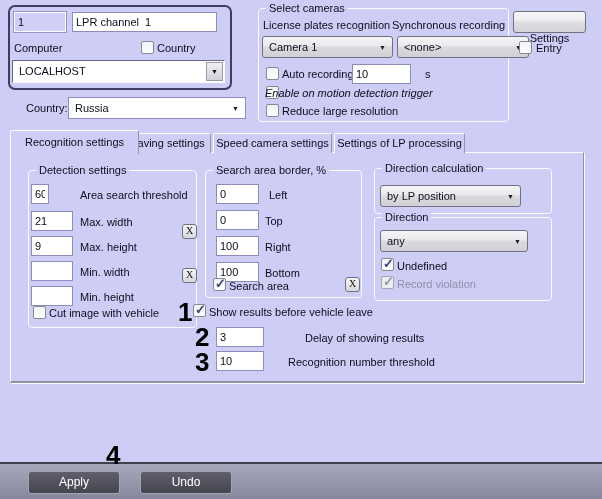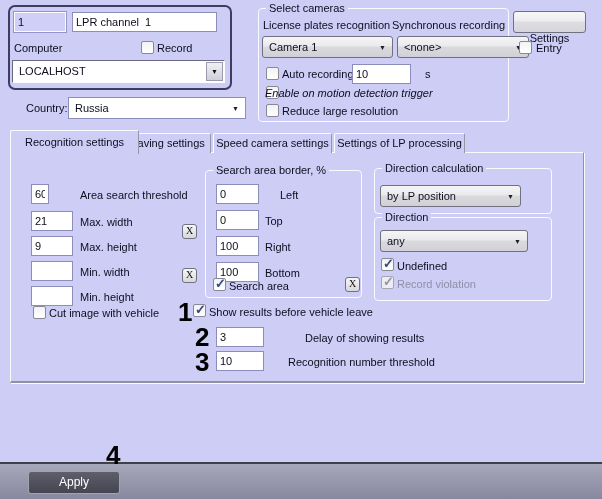--- a/index.html
+++ b/index.html
@@ -61,21 +61,21 @@
 </head>
 <body>
 
 <div class="screen">
 
   <div class="idbox"></div>
   <input class="field ghost" style="left: 14px; top: 12px; width: 52px;" value="1">
   <input class="field" style="left: 72px; top: 12px; width: 145px;" value="LPR channel  1">
   <span class="lbl" style="left:14px;top:42px;">Computer</span>
   <span class="cb" style="left:141px;top:41px;"></span>
-  <span class="lbl" style="left:157px;top:42px;">Record</span>
+  <span class="lbl" style="left:157px;top:42px;">Country</span>
   <div class="combo classic" style="left:12px;top:60px;width:213px;height:23px;">
     <span class="combo-text">LOCALHOST</span>
     <span class="arrow-btn">▼</span>
   </div>
 
   <span class="lbl" style="left:26px;top:102px;">Country:</span>
   <div class="combo flat" style="left:68px;top:97px;width:178px;">
     <span class="combo-text">Russia</span>
     <span class="arrow">▼</span>
   </div>
@@ -106,40 +106,43 @@
   <span class="cb" style="left:519px;top:41px;"></span>
   <span class="lbl" style="left:536px;top:42px;">Entry</span>
 
   <div class="tab active" style="left:10px;top:130px;width:129px;height:24px;">Recognition settings</div>
   <div class="tab" style="left:124px;top:133px;width:87px;height:20px;">Saving settings</div>
   <div class="tab" style="left:213px;top:133px;width:119px;height:20px;">Speed camera settings</div>
   <div class="tab" style="left:334px;top:133px;width:131px;height:20px;">Settings of LP processing</div>
 
   <div class="panel"></div>
 
+  <div class="group" style="left:28px;top:170px;width:169px;height:158px;">
+    <span class="legend">Detection settings</span>
+  </div>
   <input class="field" style="left: 31px; top: 184px; width: 18px;" value="60">
   <span class="lbl" style="left:80px;top:189px;">Area search threshold</span>
   <input class="field" style="left: 31px; top: 211px; width: 42px;" value="21">
   <span class="lbl" style="left:80px;top:216px;">Max. width</span>
   <input class="field" style="left: 31px; top: 236px; width: 42px;" value="9">
   <span class="lbl" style="left:80px;top:241px;">Max. height</span>
   <span class="xbtn" style="left:182px;top:224px;">X</span>
   <input class="field" style="left: 31px; top: 261px; width: 42px;" value="">
   <span class="lbl" style="left:80px;top:266px;">Min. width</span>
   <input class="field" style="left: 31px; top: 286px; width: 42px;" value="">
   <span class="lbl" style="left:80px;top:291px;">Min. height</span>
   <span class="xbtn" style="left:182px;top:268px;">X</span>
   <span class="cb" style="left:33px;top:306px;"></span>
   <span class="lbl" style="left:49px;top:307px;">Cut image with vehicle</span>
 
   <div class="group" style="left:205px;top:170px;width:157px;height:128px;">
     <span class="legend">Search area border, %</span>
   </div>
   <input class="field" style="left: 216px; top: 184px; width: 43px;" value="0">
-  <span class="lbl" style="left:280px;top:189px;">Left</span>
+  <span class="lbl" style="left:269px;top:189px;">Left</span>
   <input class="field" style="left: 216px; top: 210px; width: 43px;" value="0">
   <span class="lbl" style="left:265px;top:215px;">Top</span>
   <input class="field" style="left: 216px; top: 236px; width: 43px;" value="100">
   <span class="lbl" style="left:265px;top:241px;">Right</span>
   <input class="field" style="left: 216px; top: 262px; width: 43px;" value="100">
   <span class="lbl" style="left:265px;top:267px;">Bottom</span>
   <span class="cb checked" style="left:213px;top:278px;"></span>
   <span class="lbl" style="left:229px;top:280px;">Search area</span>
   <span class="xbtn" style="left:345px;top:277px;">X</span>
 
@@ -173,15 +176,18 @@
 
   <span class="ann" style="left:195px;top:349px;">3</span>
   <input class="field" style="left: 216px; top: 351px; width: 48px;" value="10">
   <span class="lbl" style="left:288px;top:356px;">Recognition number threshold</span>
 
   <span class="ann" style="left:106px;top:442px;">4</span>
   <div class="footer">
     <div class="fbtn" style="left:28px;">
       <span>Apply</span>
     </div>
+    <div class="fbtn" style="left:140px;">
+      <span class="undo-label">Undo</span>
+    </div>
   </div>
 
 </div>
 
 </body></html>

